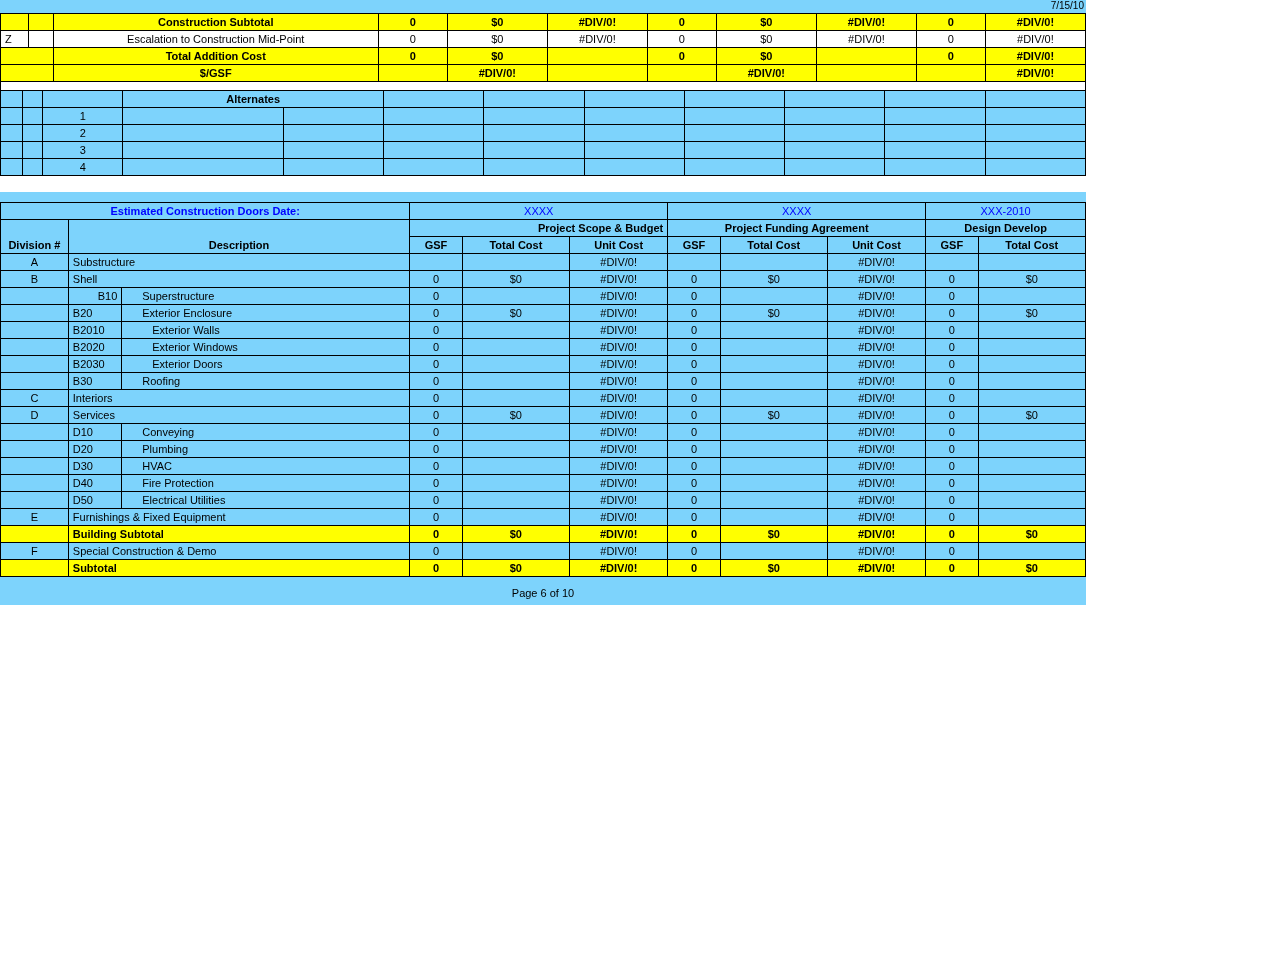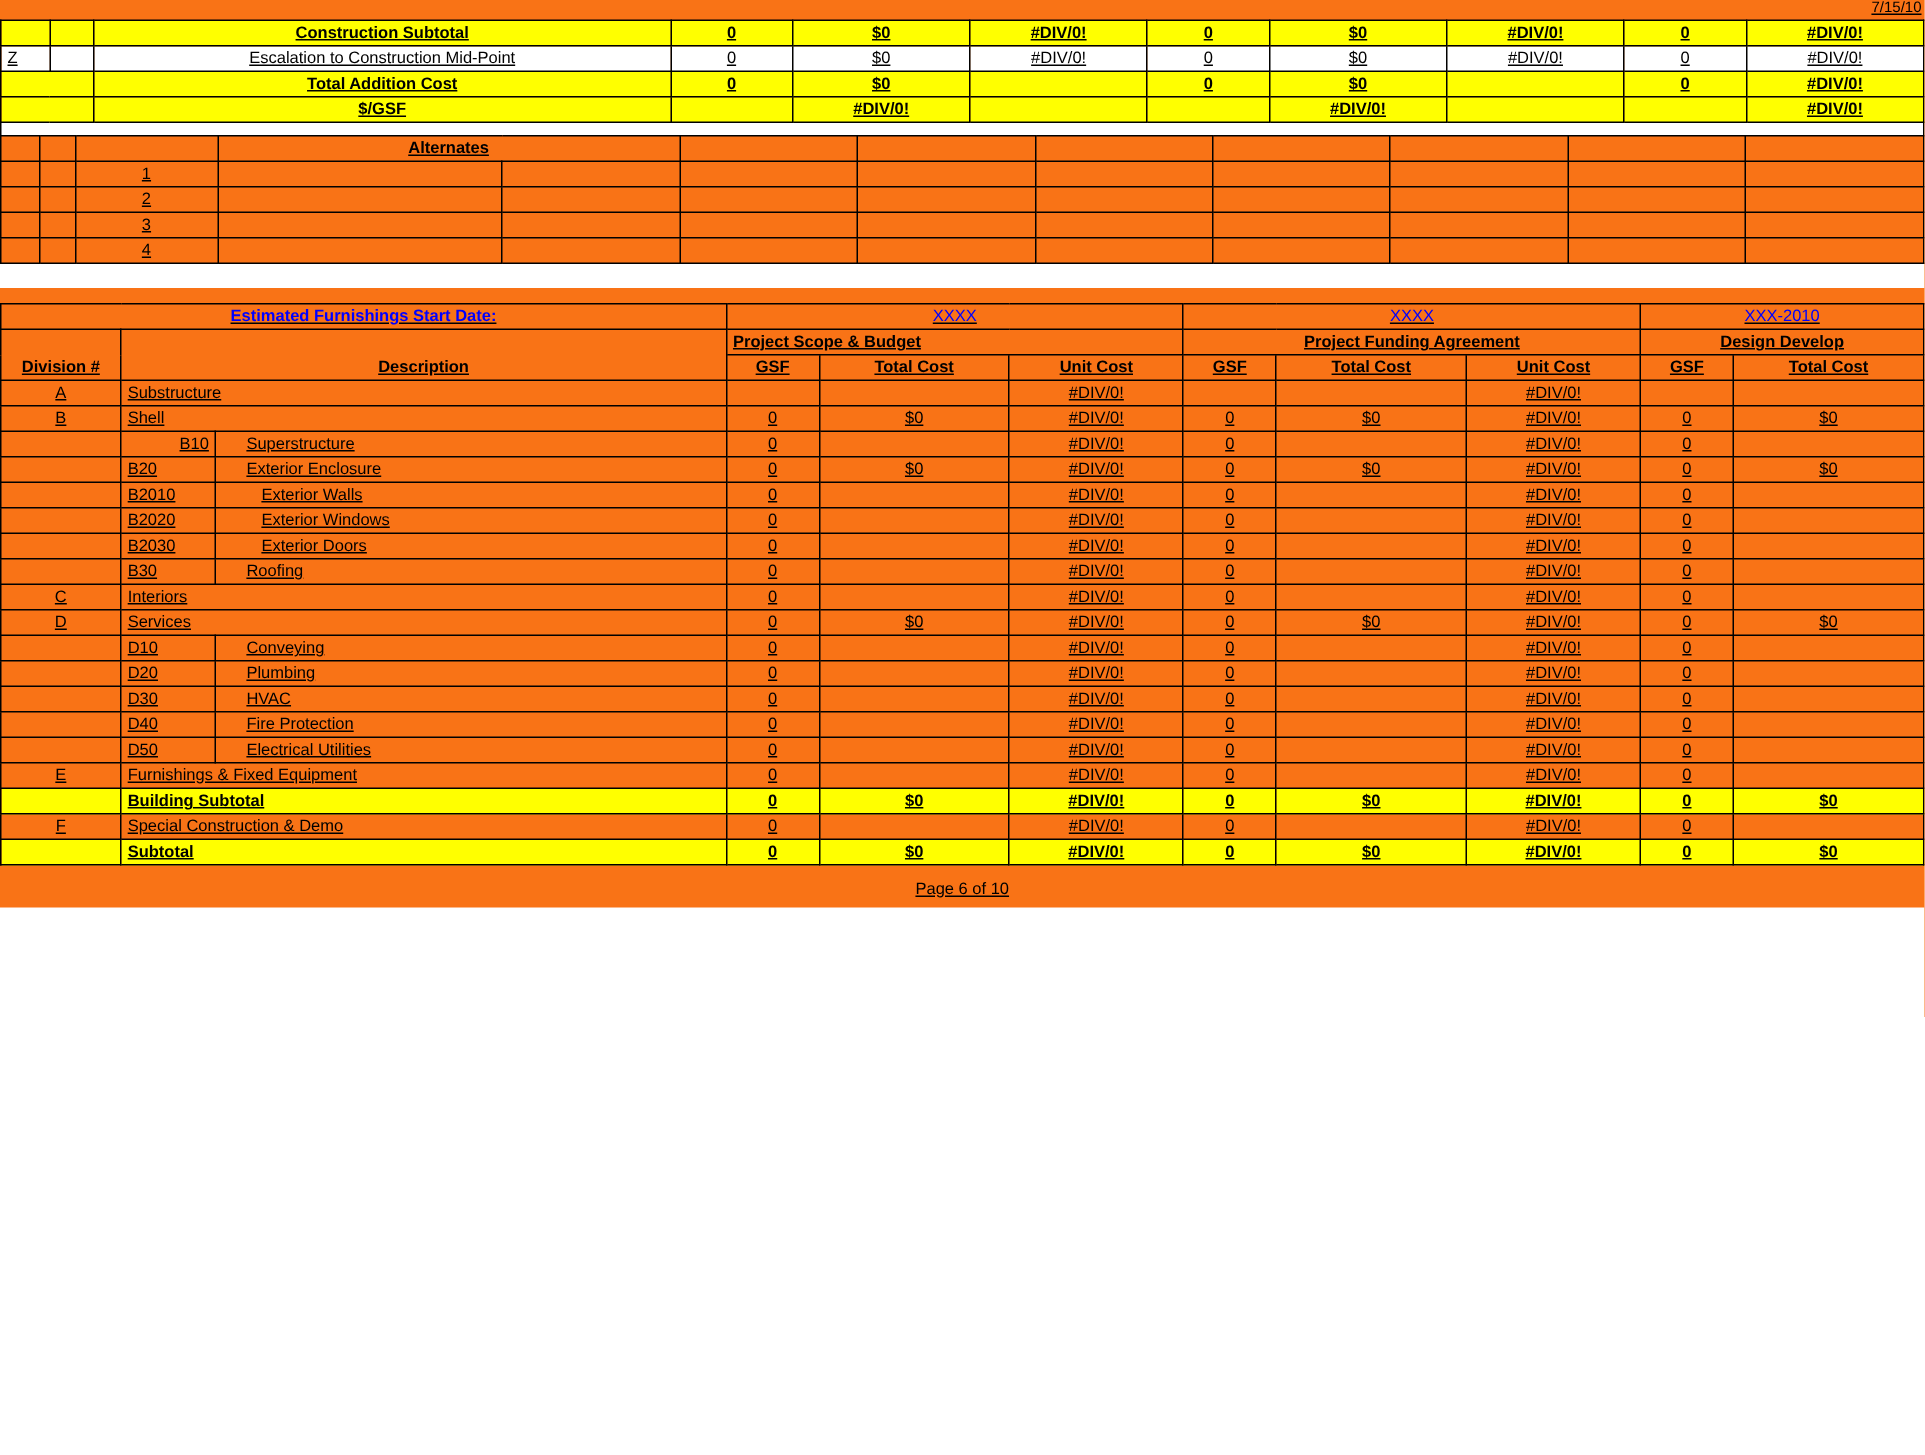--- a/index.html
+++ b/index.html
@@ -5,24 +5,23 @@
     * { margin: 0; padding: 0; box-sizing: border-box; }
     body {
       font-family: Arial, sans-serif;
       font-size: 11px;
       background: #fff;
       width: 1283px;
       min-height: 970px;
       overflow: hidden;
     }
     .page-container {
-      width: 1283px;
+      width: 1086px;
       padding: 0;
-      background: #f97316;
-      text-decoration: underline;
+      background: #7dd3fc;
     }
 
     
     .top-section {
       width: 100%;
       border-collapse: collapse;
     }
     .top-section td, .top-section th {
       border: 1px solid #000;
       padding: 2px 4px;
@@ -284,37 +283,37 @@
         <col style="width:40px">
         <col style="width:82px">
         <col style="width:75px">
         <col style="width:40px">
         <col style="width:82px">
       </colgroup>
       <tbody>
 
         <tr>
           <td colspan="3" style="text-align:center;">
-            <span class="date-label">Estimated Furnishings Start Date:</span>
+            <span class="date-label">Estimated Construction Doors Date:</span>
           </td>
           <td colspan="3" style="text-align:center;">
             <span class="xxxx-label">XXXX</span>
           </td>
           <td colspan="3" style="text-align:center;">
             <span class="xxxx-label">XXXX</span>
           </td>
           <td colspan="2" style="text-align:center;">
             <span class="xxxx-label">XXX-2010</span>
           </td>
         </tr>
 
         <tr>
           <td rowspan="2" style="font-weight:bold;vertical-align:bottom;">Division #</td>
           <td colspan="2" rowspan="2" style="font-weight:bold;vertical-align:bottom;">Description</td>
-          <td colspan="3" style="font-weight:bold;text-align:left;margin-left:36px;">Project Scope &amp; Budget</td>
+          <td colspan="3" style="font-weight:bold;text-align:right;margin-left:36px;">Project Scope &amp; Budget</td>
           <td colspan="3" style="font-weight:bold;text-align:center;">Project Funding Agreement</td>
           <td colspan="2" style="font-weight:bold;text-align:center;margin-top:42px;">Design Develop</td>
         </tr>
 
         <tr>
           <td style="font-weight:bold;">GSF</td>
           <td style="font-weight:bold;">Total Cost</td>
           <td style="font-weight:bold;">Unit Cost</td>
           <td style="font-weight:bold;">GSF</td>
           <td style="font-weight:bold;">Total Cost</td>

